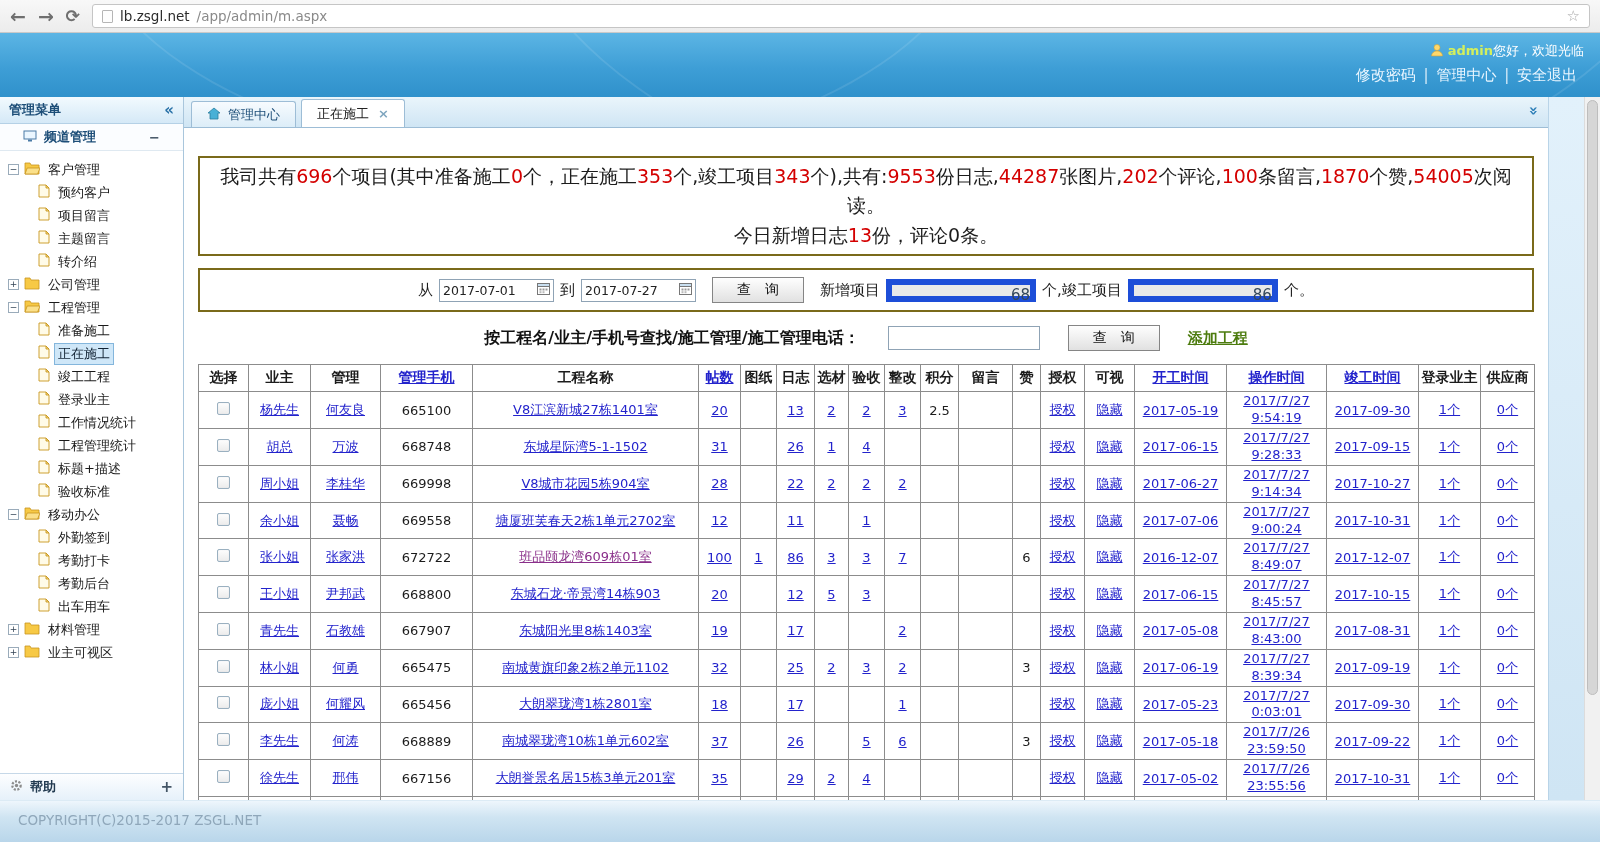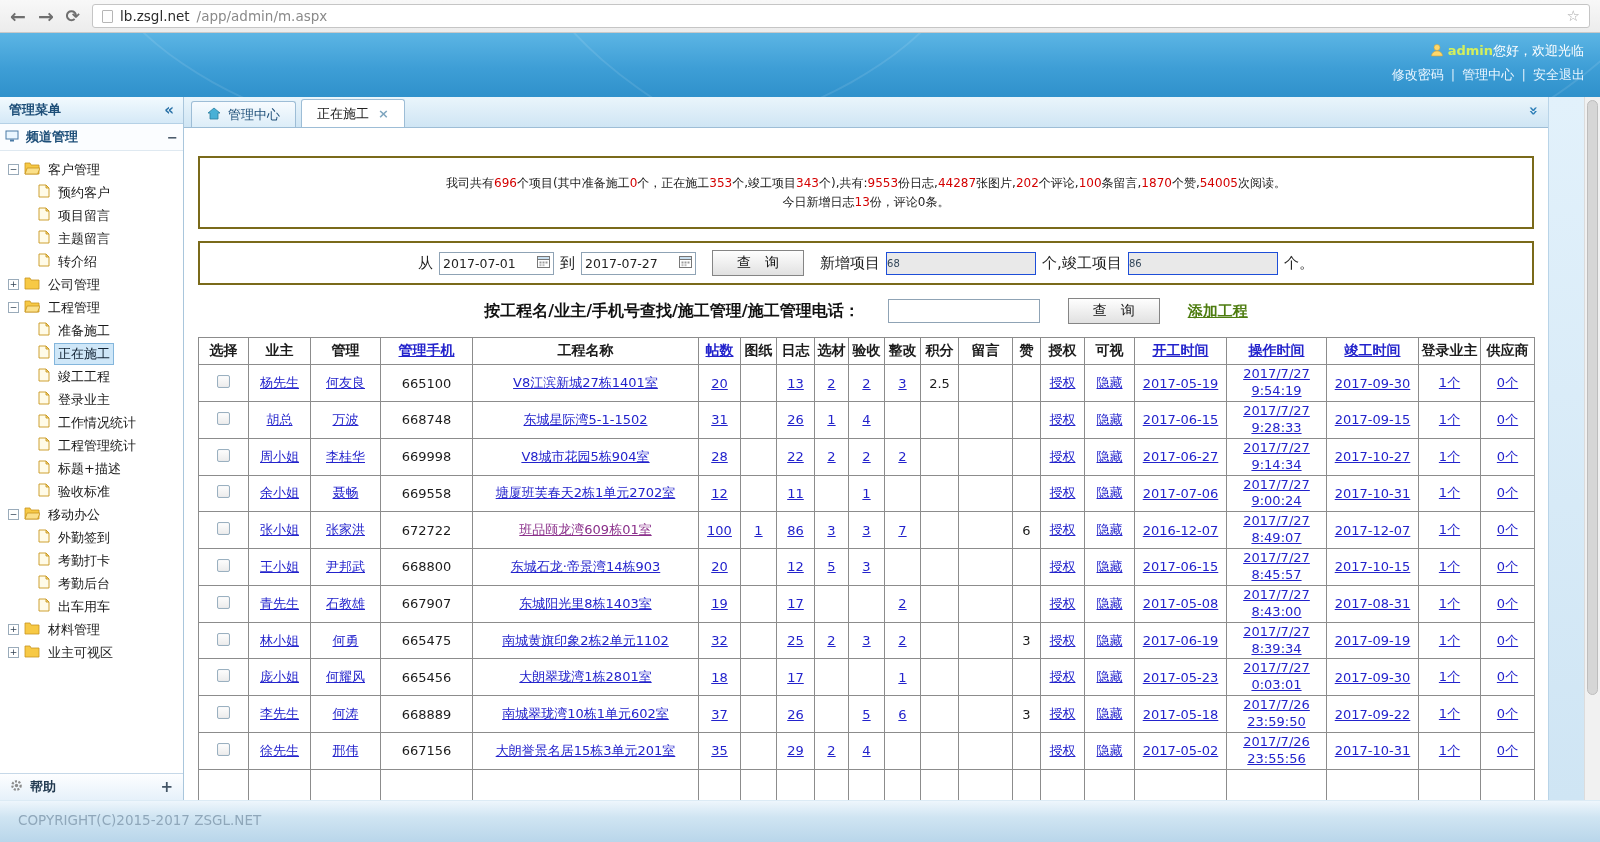--- a/index.html
+++ b/index.html
@@ -19,34 +19,34 @@
 
   
   .app-header { height:64px; position:relative; color:#fff; overflow:hidden;
     background:linear-gradient(180deg,#5cb5e4 0%,#3e9ed6 55%,#2f91cb 100%); }
   .app-header::before, .app-header::after { content:""; position:absolute; border-radius:50%;
     border:2px solid rgba(255,255,255,.10); }
   .app-header::before { width:900px; height:500px; left:80px; top:-380px; }
   .app-header::after { width:1200px; height:700px; left:500px; top:-520px; }
   .user-line { position:absolute; right:16px; top:9px; font-size:13px; display:flex; align-items:center; gap:4px; }
   .admin-name { color:#d3ef5d; font-weight:bold; }
-  .header-links { position:absolute; right:12px; top:33px; font-size:13px; color:#eaf6ff; }
+  .header-links { position:absolute; right:20px; top:33px; font-size:15px; color:#eaf6ff; }
   .header-links a { color:#eaf6ff; text-decoration:none; margin:0 3px; }
   .header-links .sep { color:#d6ebf8; }
 
   
   .app-body { display:flex; height:703px; background:#fff; }
 
   
   .sidebar { width:184px; border-right:1px solid #a9c6dc; display:flex; flex-direction:column; background:#fff; }
   .sidebar-title { height:27px; flex:0 0 27px; background:linear-gradient(#f2fafe,#d5e9f7);
     border-bottom:1px solid #b5d1e6; color:#1d4e78; font-weight:bold; font-size:13px;
     display:flex; align-items:center; justify-content:space-between; padding:0 9px; }
   .collapse-btn { color:#2a72a8; font-size:15px; font-weight:bold; cursor:default; }
-  .sidebar-section { height:27px; flex:0 0 27px; display:flex; align-items:center; gap:7px; padding:0 5px;
+  .sidebar-section { height:27px; flex:0 0 27px; display:flex; align-items:center; gap:7px; padding:0 23px;
     color:#1d4e78; font-weight:bold; font-size:13px; border-bottom:1px solid #dfe9f1; background:#fbfdff; }
   .section-minus { margin-left:auto; color:#456; font-weight:bold; }
   .tree { flex:1; padding:7px 2px 0 8px; font-size:13px; overflow:hidden; }
   .tree-row { display:flex; align-items:center; gap:5px; height:23px; white-space:nowrap; }
   .tree-row.child { padding-left:30px; }
   .expander { width:11px; height:11px; flex:0 0 11px; border:1px solid #9aabba; background:#fff;
     font-size:9px; line-height:9px; text-align:center; color:#345; }
   .tree-label { color:#1a1a1a; text-decoration:none; padding:1px 3px; }
   .tree-label.sel { background:#cfe7f8; outline:1px solid #84b6dc; color:#123; }
   .sidebar-help { height:27px; flex:0 0 27px; border-top:1px solid #c6d8e8; background:linear-gradient(#fdfeff,#e6f1fa);
@@ -63,32 +63,32 @@
   .tab.active { background:#fff; height:28px; color:#222; }
   .tab-close { color:#7fa6bf; font-size:13px; font-weight:bold; margin-left:2px; }
   .chevrons { position:absolute; right:10px; top:5px; color:#2d7fb8; font-size:15px; font-weight:bold;
     display:inline-block; transform:rotate(-90deg); }
 
   .panel { flex:1; background:#fff; overflow:hidden; padding:14px 14px 0 14px; }
 
   .notice { background:#e7e7e7; border:1px solid #aaa; border-bottom:2px solid #4d4d4d;
     text-align:center; color:#cc1111; font-size:13.5px; font-weight:bold; padding:5px 0; }
 
-  .summary-box { border:2px solid #7a6a1a; margin-top:14px; padding:16px 8px; text-align:center;
-    font-size:12px; color:#1c1c1c; line-height:1.55; }
+  .summary-box { border:2px solid #7a6a1a; margin-top:14px; padding:4px 8px; text-align:center;
+    font-size:19px; color:#1c1c1c; line-height:1.55; }
   .red { color:#d40000; }
 
   .filter-box { border:2px solid #7a6a1a; margin-top:12px; padding:7px 8px; display:flex;
     align-items:center; justify-content:center; gap:6px; font-size:15px; color:#1c1c1c; }
   .date-input { width:115px; height:23px; border:1px solid #8fa3b5; background:#fff; display:flex;
     align-items:center; justify-content:space-between; padding:4px 3px; font-size:12.5px; color:#222; }
   .btn { border:1px solid #858585; background:linear-gradient(#fefefe,#e1e1e1); padding:3px 24px;
     font-size:14px; color:#111; font-family:inherit; cursor:default; }
-  .ro-input { width:150px; height:23px; background:#e9e9e9; border:1px solid #1d4ed8; text-align:left;
-    line-height:21px; font-size:10px; color:#33475a; }
+  .ro-input { width:150px; height:23px; background:#e9e9e9; border:6px solid #1d4ed8; text-align:right;
+    line-height:21px; font-size:15px; color:#33475a; }
 
   .search-row { margin-top:13px; display:flex; align-items:center; justify-content:center; gap:28px; }
   .search-label { font-size:16px; font-weight:bold; color:#111; }
   .search-input { width:152px; height:24px; border:1px solid #8fa3b5; font-size:13px; padding:0 4px; }
   .add-link { color:#4d7c0f; font-size:15px; font-weight:bold; }
 
   table { width:100%; border-collapse:collapse; margin-top:13px; table-layout:fixed; }
   th,td { border:1px solid #8c8c8c; text-align:center; font-size:13px; padding:1px 2px;
     height:36px; overflow:hidden; white-space:nowrap; color:#1c1c1c; }
   th { font-size:14px; font-weight:bold; height:27px; background:#fff; }

